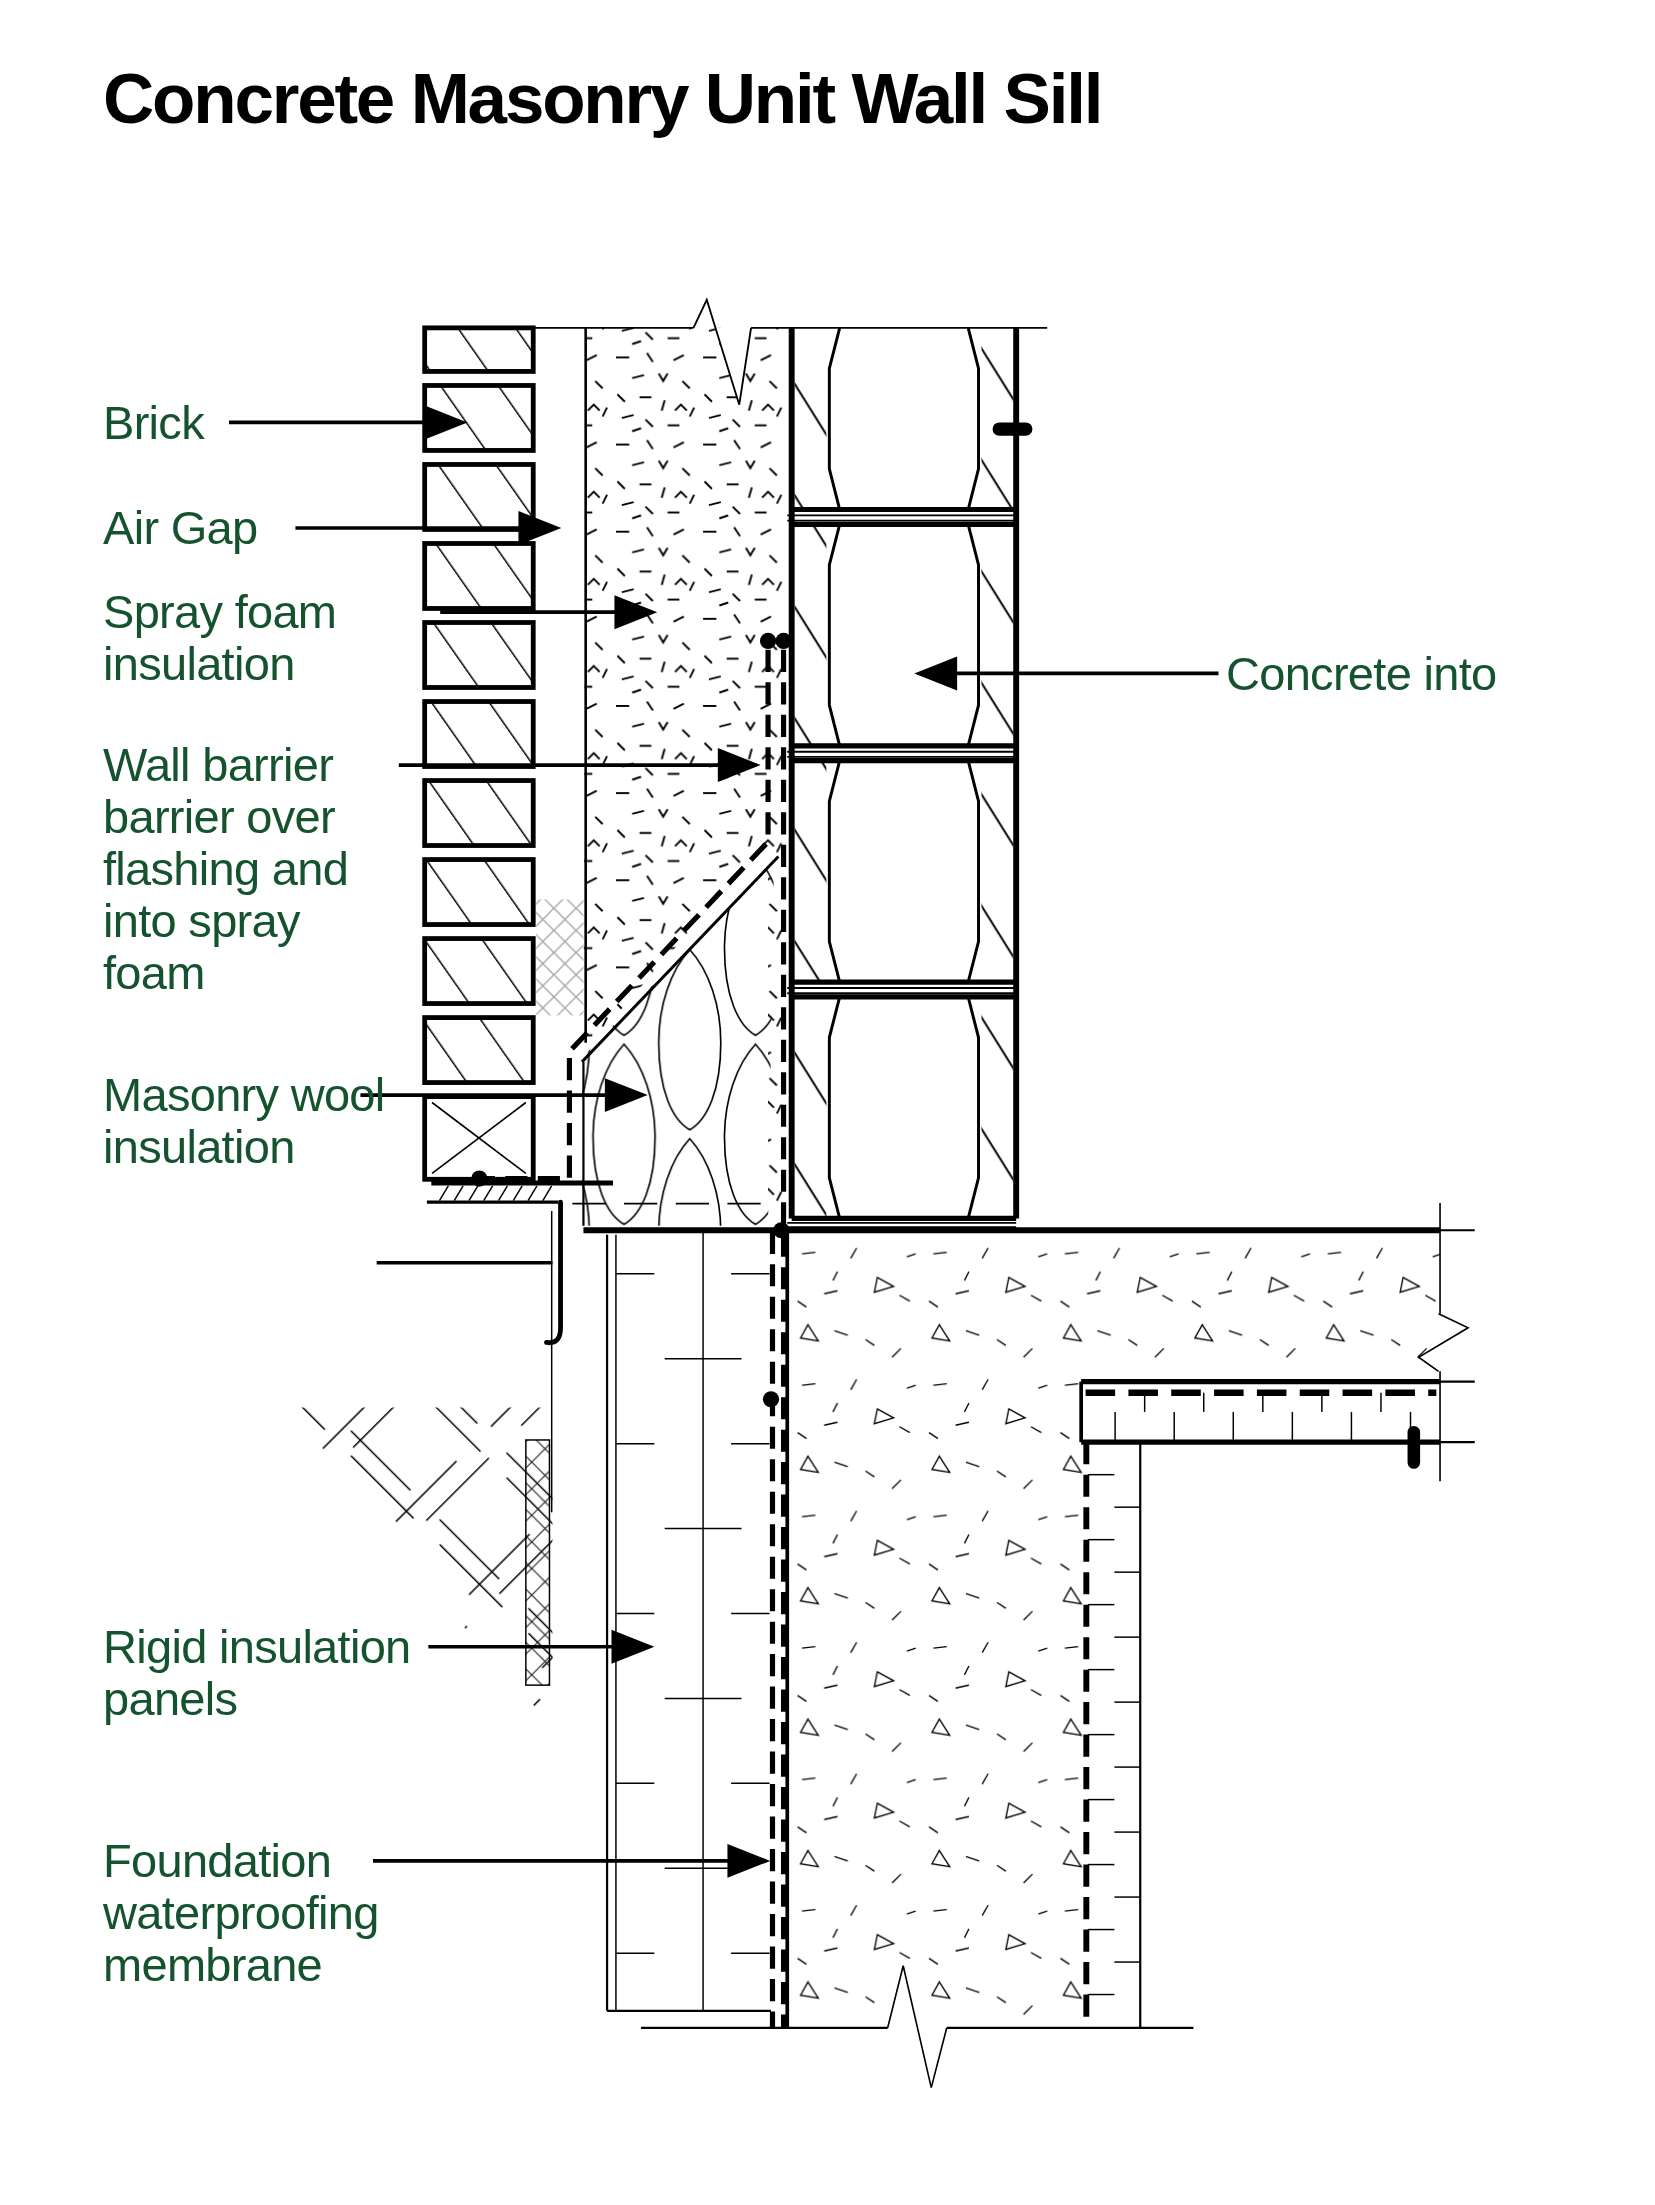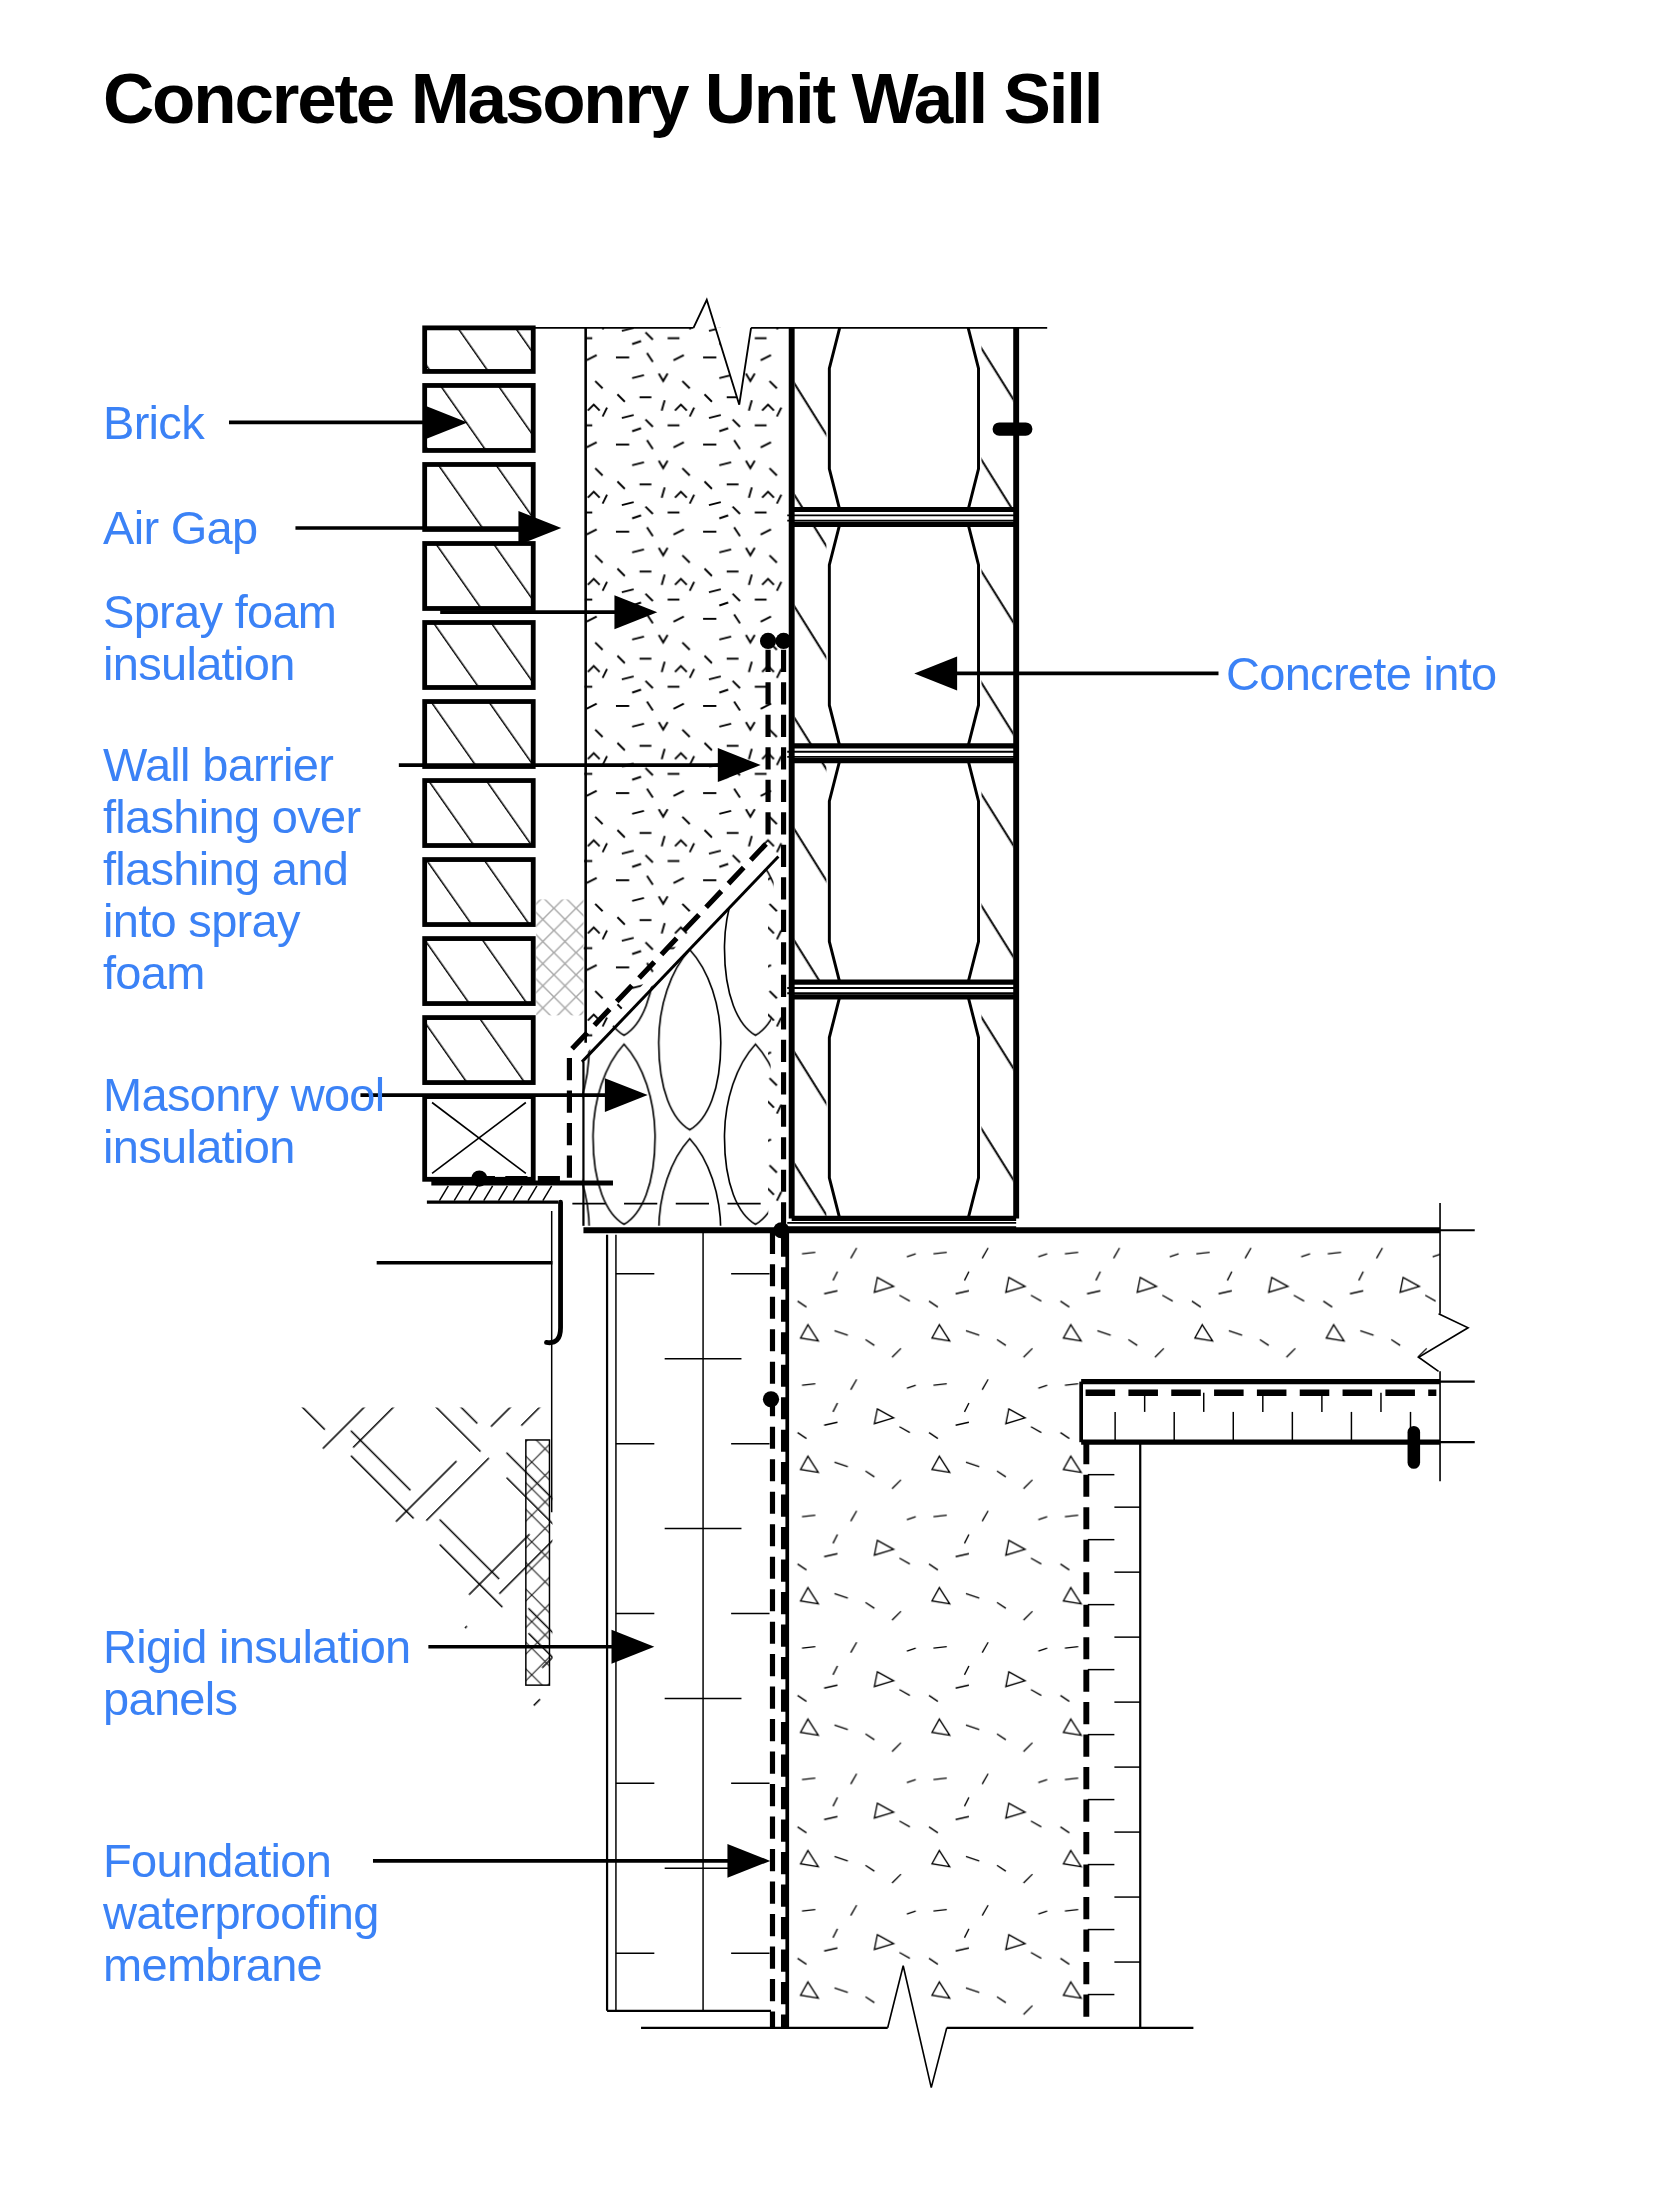--- a/index.html
+++ b/index.html
@@ -1,21 +1,21 @@
 <!DOCTYPE html>
 <html style="font-size:11.8px"><head>
 <meta charset="utf-8">
 <style>
   html,body{margin:0;padding:0;background:#fff;}
   .page{position:relative;width:1655px;height:2205px;background:#fff;overflow:hidden;
         font-family:"Liberation Sans",sans-serif;}
   .page svg{position:absolute;left:0;top:0;}
   .title{position:absolute;left:103px;top:58px;font-size:71px;font-weight:700;
          letter-spacing:-2.2px;color:#000;white-space:nowrap;}
-  .lbl{position:absolute;color:#3b82f6;font-size:47px;line-height:52px;letter-spacing:-0.7px;}
+  .lbl{position:absolute;color:#14532d;font-size:47px;line-height:52px;letter-spacing:-0.7px;}
   .lbl div{white-space:nowrap;}
 </style>
 </head>
 <body>
 
 <div class="page">
 
 <svg width="1655" height="2205" viewBox="0 0 2241 2986">
   <defs>
 
@@ -329,21 +329,21 @@
 </div>
 <div class="lbl" style="left:103px;top:502px">
   <div>Air Gap</div>
 </div>
 <div class="lbl" style="left:103px;top:586px">
   <div>Spray foam</div>
   <div>insulation</div>
 </div>
 <div class="lbl" style="left:103px;top:739px">
   <div>Wall barrier</div>
-  <div>flashing over</div>
+  <div>barrier over</div>
   <div>flashing and</div>
   <div>into spray</div>
   <div>foam</div>
 </div>
 <div class="lbl" style="left:103px;top:1069px">
   <div>Masonry wool</div>
   <div>insulation</div>
 </div>
 <div class="lbl" style="left:1226px;top:648px">
   <div>Concrete into</div>

